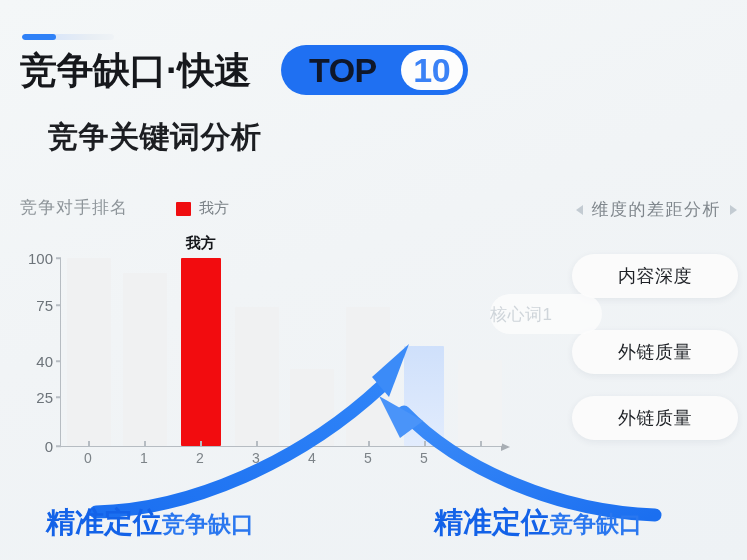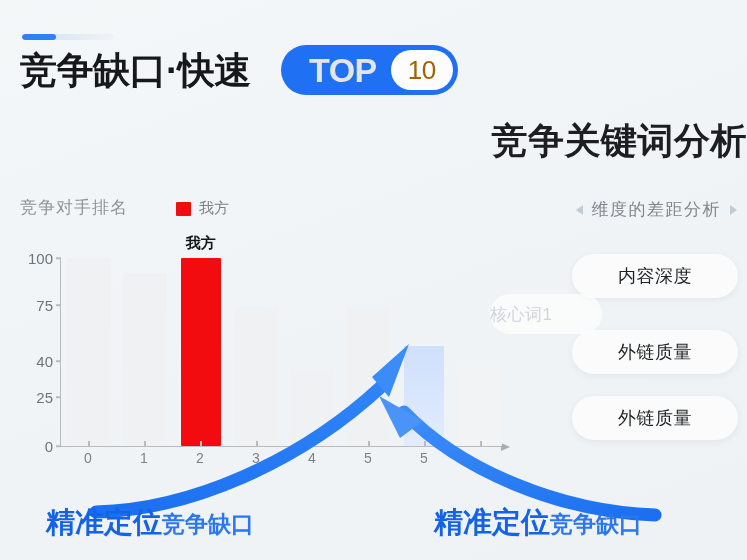--- a/index.html
+++ b/index.html
@@ -73,50 +73,50 @@
     border-radius: 26px;
     background: #1f70f2;
     display: flex;
     align-items: center;
     padding: 0 5px 0 28px;
     z-index: 2;
   }
   .badge-word {
     font-size: 34px;
     font-weight: bold;
-    color: #e5e5e5;
+    color: #0f172a;
     letter-spacing: -0.5px;
     line-height: 1;
-    padding-right: 14px;
+    padding-right: 24px;
   }
   .badge-num-wrap {
     height: 40px;
     min-width: 62px;
     border-radius: 21px;
     background: #fdfdfd;
     display: flex;
     align-items: center;
     justify-content: center;
   }
   .badge-num {
-    font-size: 26px;
-    font-weight: normal;
-    color: #a16207;
+    font-size: 34px;
+    font-weight: bold;
+    color: #3b82f6;
     line-height: 1;
     letter-spacing: -0.5px;
   }
 
   .subtitle {
     position: absolute;
     left: 0;
     top: 117px;
     width: 747px;
-    text-align: right;
+    text-align: left;
     padding-left: 48px;
-    font-size: 36px;
+    font-size: 30px;
     font-weight: bold;
     color: #1c1e22;
     letter-spacing: 0.5px;
   }
 
   
   .chart-caption {
     position: absolute;
     left: 20px;
     top: 196px;

